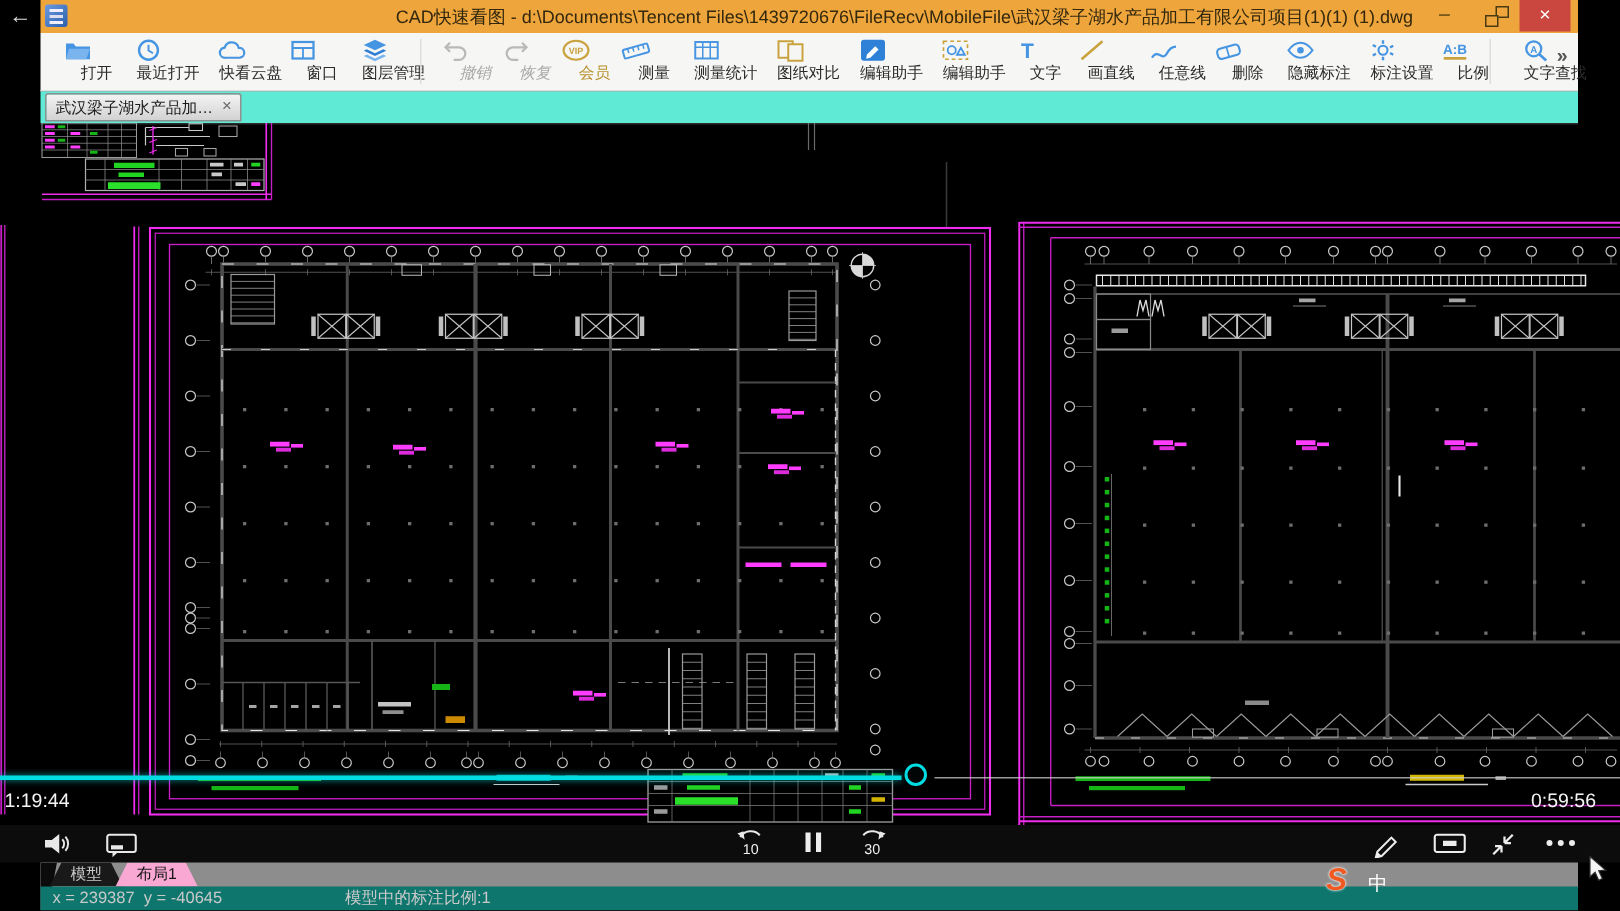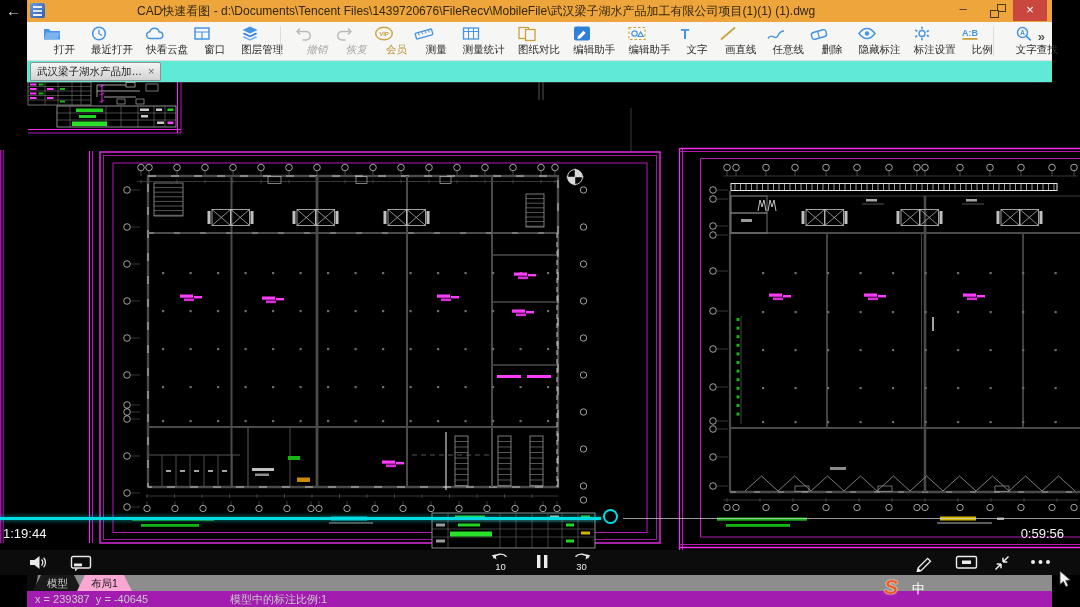--- a/index.html
+++ b/index.html
@@ -7,21 +7,21 @@
     font-family:"Liberation Sans","DejaVu Sans",sans-serif;-webkit-font-smoothing:antialiased;}
   #screen *{box-sizing:border-box;}
 
   
   .titlebar{position:absolute;left:27px;top:0;width:1025px;height:22px;background:#eda53c;}
   .back-btn{position:absolute;left:6px;top:2px;color:#ddd;font-size:15px;z-index:12;line-height:18px;}
   .app-icon{position:absolute;left:3px;top:3px;width:15px;height:15px;border-radius:2px;
     background:linear-gradient(135deg,#6b9be0,#2b5fae);}
   .app-icon:after{content:"";position:absolute;left:3px;top:3px;width:9px;height:2px;background:#eef;
     box-shadow:0 4px 0 #dde,0 8px 0 #eef;}
-  .title-text{position:absolute;left:110px;right:110px;top:0;height:22px;line-height:22px;text-align:left;
+  .title-text{position:absolute;left:110px;right:110px;top:0;height:22px;line-height:22px;text-align:right;
     font-size:12px;color:#33280e;white-space:nowrap;overflow:hidden;}
   .min-btn{position:absolute;right:80px;top:0;width:18px;height:21px;color:#4a3a10;font-size:13px;
     text-align:center;line-height:18px;}
   .restore-btn{position:absolute;right:46px;top:4px;width:16px;height:14px;}
   .restore-btn .sq1{position:absolute;right:0;top:0;width:9px;height:8px;border:1.5px solid #4a3a10;}
   .restore-btn .sq2{position:absolute;left:0;bottom:0;width:9px;height:8px;border:1.5px solid #4a3a10;background:#eda53c;}
   .close-btn{position:absolute;right:5px;top:0;width:34px;height:21px;background:#c9473e;color:#fff;
     font-size:13px;text-align:center;line-height:20px;}
 
   
@@ -62,21 +62,21 @@
   .pb svg{display:block;}
 
   
   .lt-bar{position:absolute;left:27px;top:575px;width:1025px;height:32px;background:#8d8d8d;
     display:flex;align-items:stretch;z-index:6;}
   .lt-lead{width:11px;background:#0b0b0b;clip-path:polygon(0 0,100% 0,45% 100%,0 100%);}
   .lt-tab{height:16px;line-height:16px;padding:0 14px;font-size:10.5px;
     clip-path:polygon(8px 0,calc(100% - 8px) 0,100% 100%,0 100%);margin-left:-5px;}
   .lt-tab.active{background:#191919;color:#c9c9c9;}
   .lt-tab.inactive{background:#f9a8d4;color:#161616;}
-  .status-bar{position:absolute;left:27px;top:591px;width:1025px;height:16px;background:#a21caf;
+  .status-bar{position:absolute;left:27px;top:591px;width:1025px;height:16px;background:#0f766e;
     color:#c9c9c9;font-size:11px;line-height:16px;z-index:6;text-decoration:underline;}
   .coords{position:absolute;left:8px;white-space:pre;}
   .scale-note{position:absolute;left:203px;white-space:pre;}
 
   .ime-s{position:absolute;left:884px;top:575px;font-size:21px;font-weight:900;font-style:italic;
     color:#f05a22;text-shadow:0 0 2px #fff,0 0 1px #fff;z-index:8;line-height:24px;}
   .ime-lang{position:absolute;left:912px;top:581px;font-size:13px;color:#fff;z-index:8;line-height:15px;}
   .timestamp{position:absolute;left:933px;top:576px;width:147px;height:26px;background:rgba(95,95,95,.78);
     color:#fdfdfd;font-size:13.5px;text-align:center;line-height:26px;z-index:9;border-radius:2px;letter-spacing:.3px;}
   .mouse-cursor{position:absolute;left:1057px;top:570px;z-index:10;}

